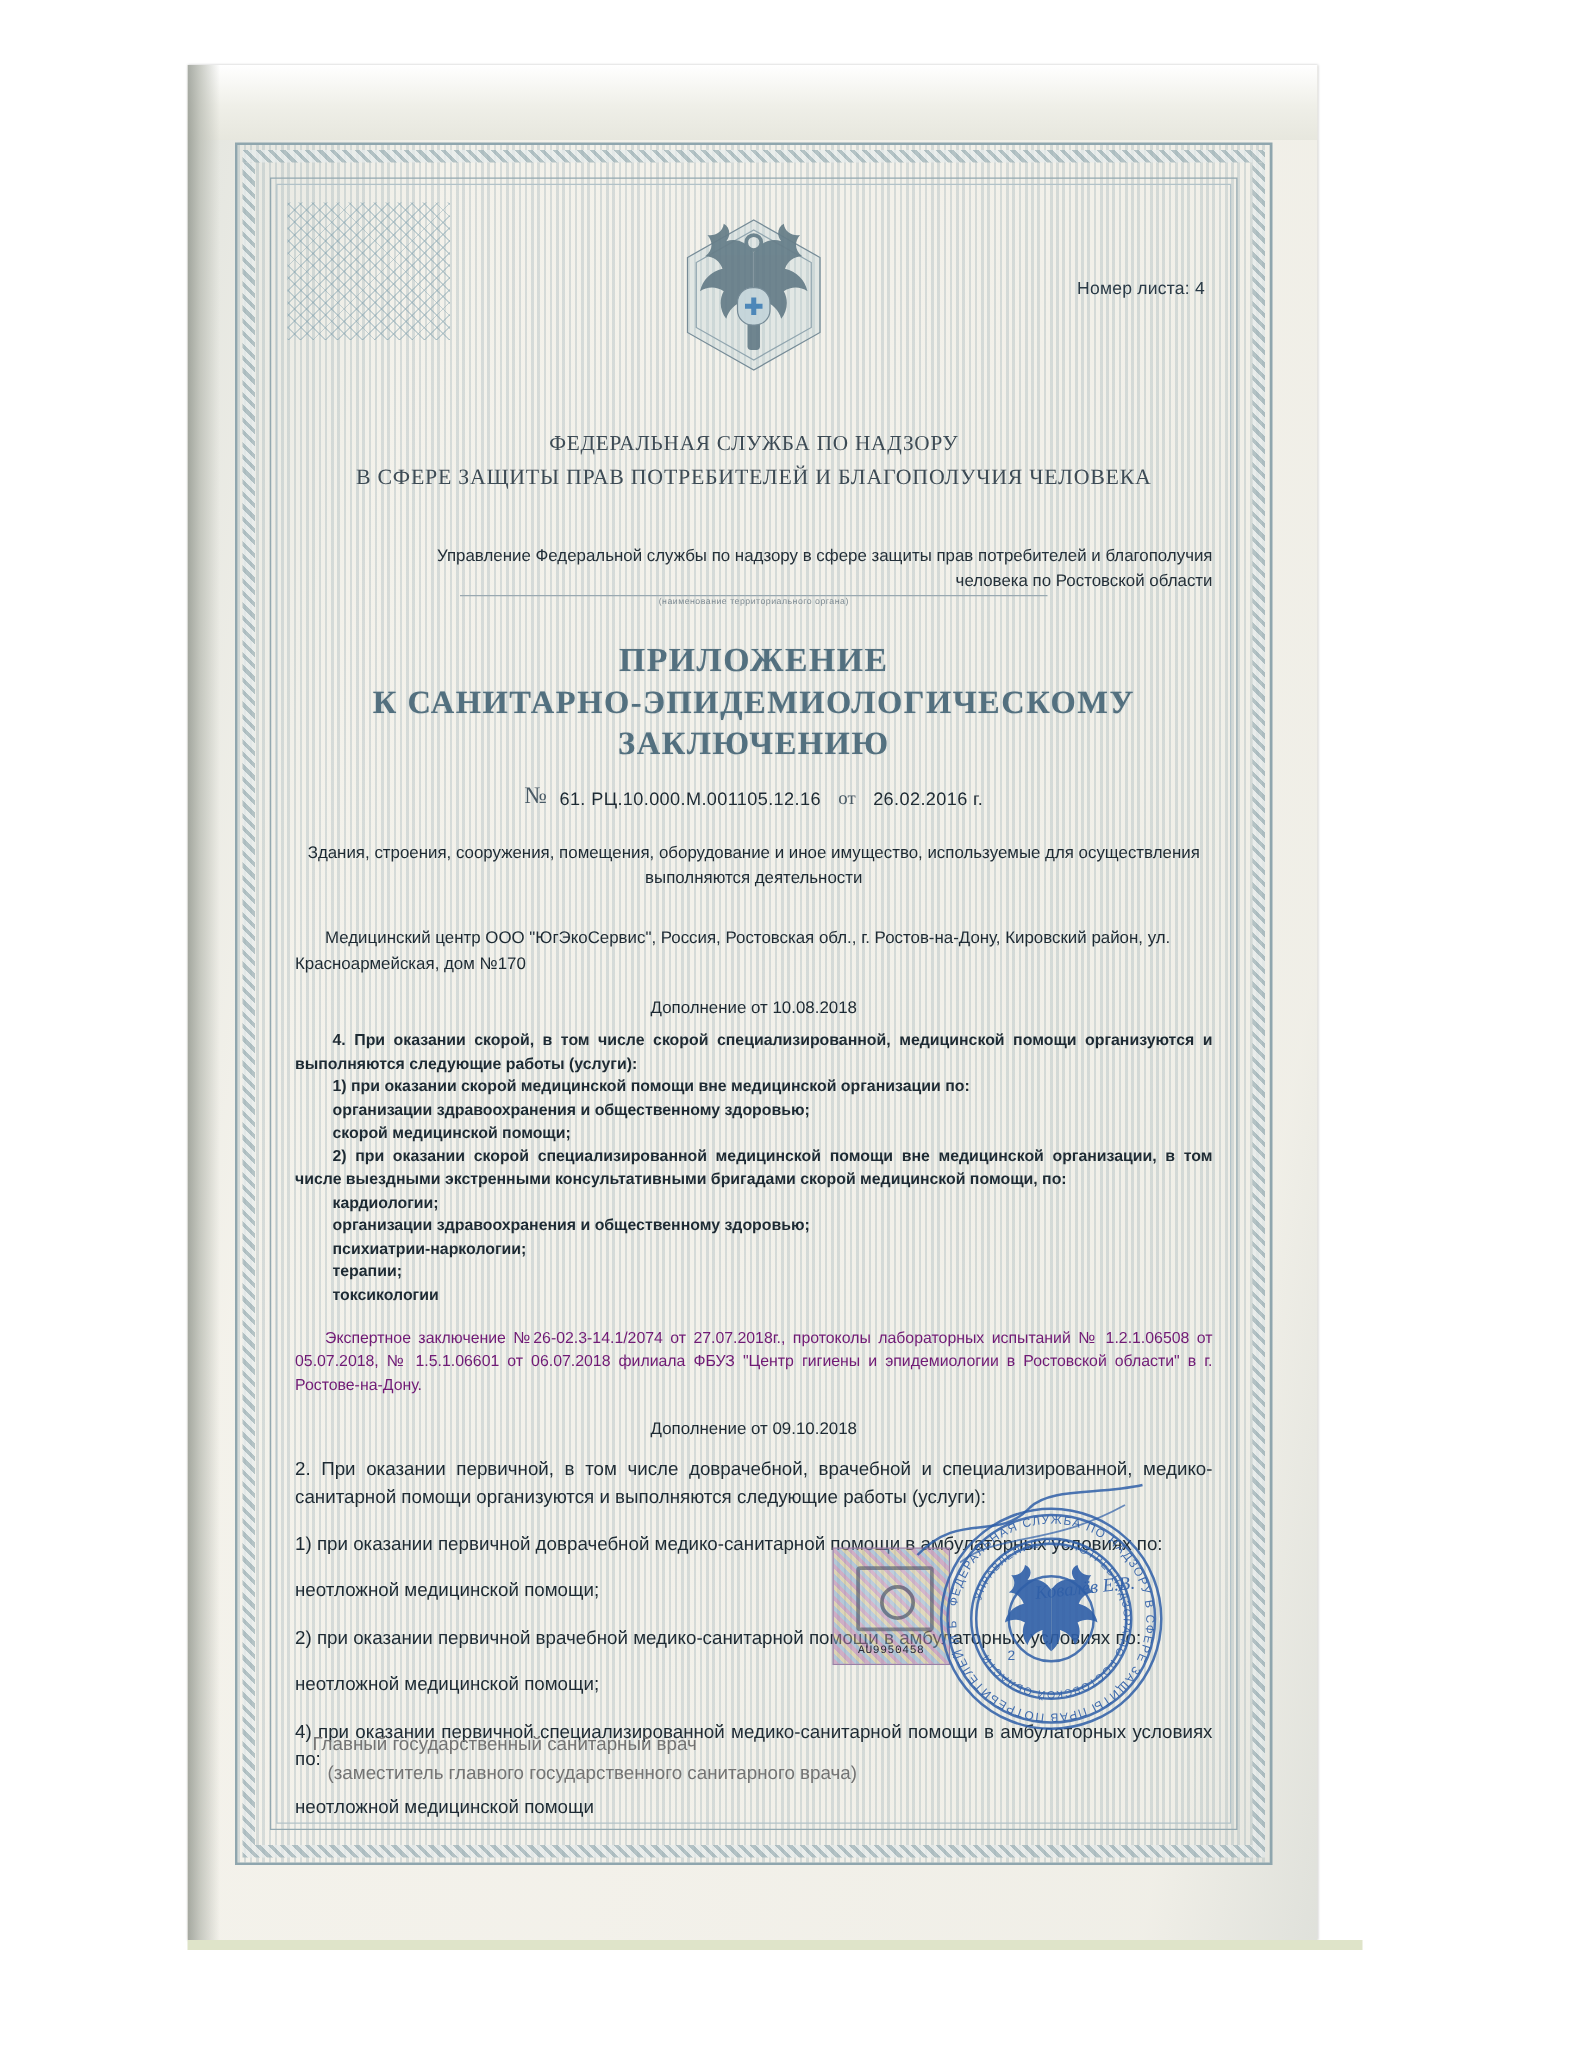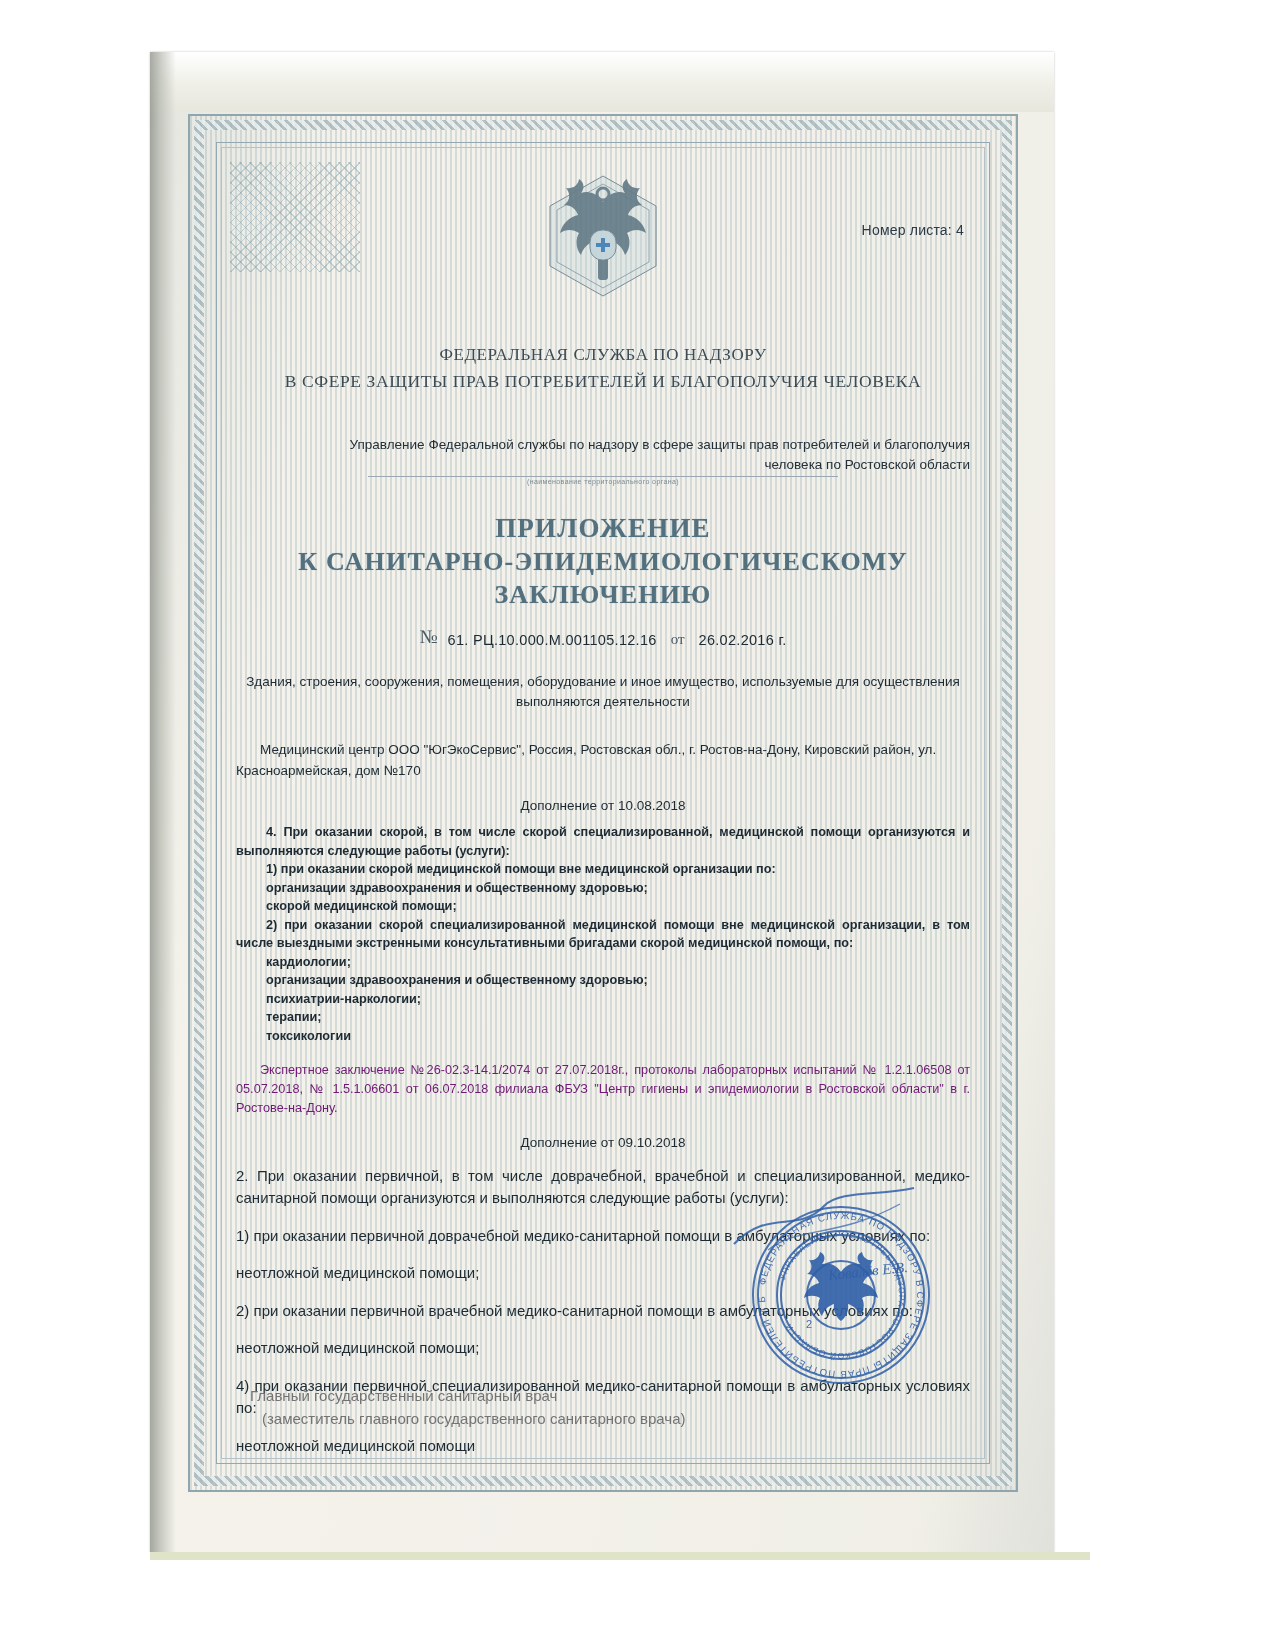--- a/index.html
+++ b/index.html
@@ -322,20 +322,24 @@
     <div class="body-block2">
       <p>2. При оказании первичной, в том числе доврачебной, врачебной и специализированной, медико-санитарной помощи организуются и выполняются следующие работы (услуги):</p>
       <p>1) при оказании первичной доврачебной медико-санитарной помощи в амбулаторных условиях по:</p>
       <p>неотложной медицинской помощи;</p>
       <p>2) при оказании первичной врачебной медико-санитарной помощи в амбулаторных условиях по:</p>
       <p>неотложной медицинской помощи;</p>
       <p>4) при оказании первичной специализированной медико-санитарной помощи в амбулаторных условиях по:</p>
       <p>неотложной медицинской помощи</p>
     </div>
 
+    <div class="holo">
+      <div class="sq"></div>
+      <div class="code">AU9950458</div>
+    </div>
 
     <div class="handwrite">Ковалёв Е.В.</div>
 
     <div class="stamp-sign">
       <svg width="190" height="70" viewBox="0 0 190 70" aria-hidden="true">
         <path d="M6 58 C40 22, 70 48, 96 20 C112 4, 150 10, 186 2" fill="none" stroke="#2f5fa8" stroke-width="2" opacity=".85"></path>
         <path d="M40 64 C70 40, 110 52, 172 18" fill="none" stroke="#2f5fa8" stroke-width="1.4" opacity=".7"></path>
       </svg>
     </div>
 

